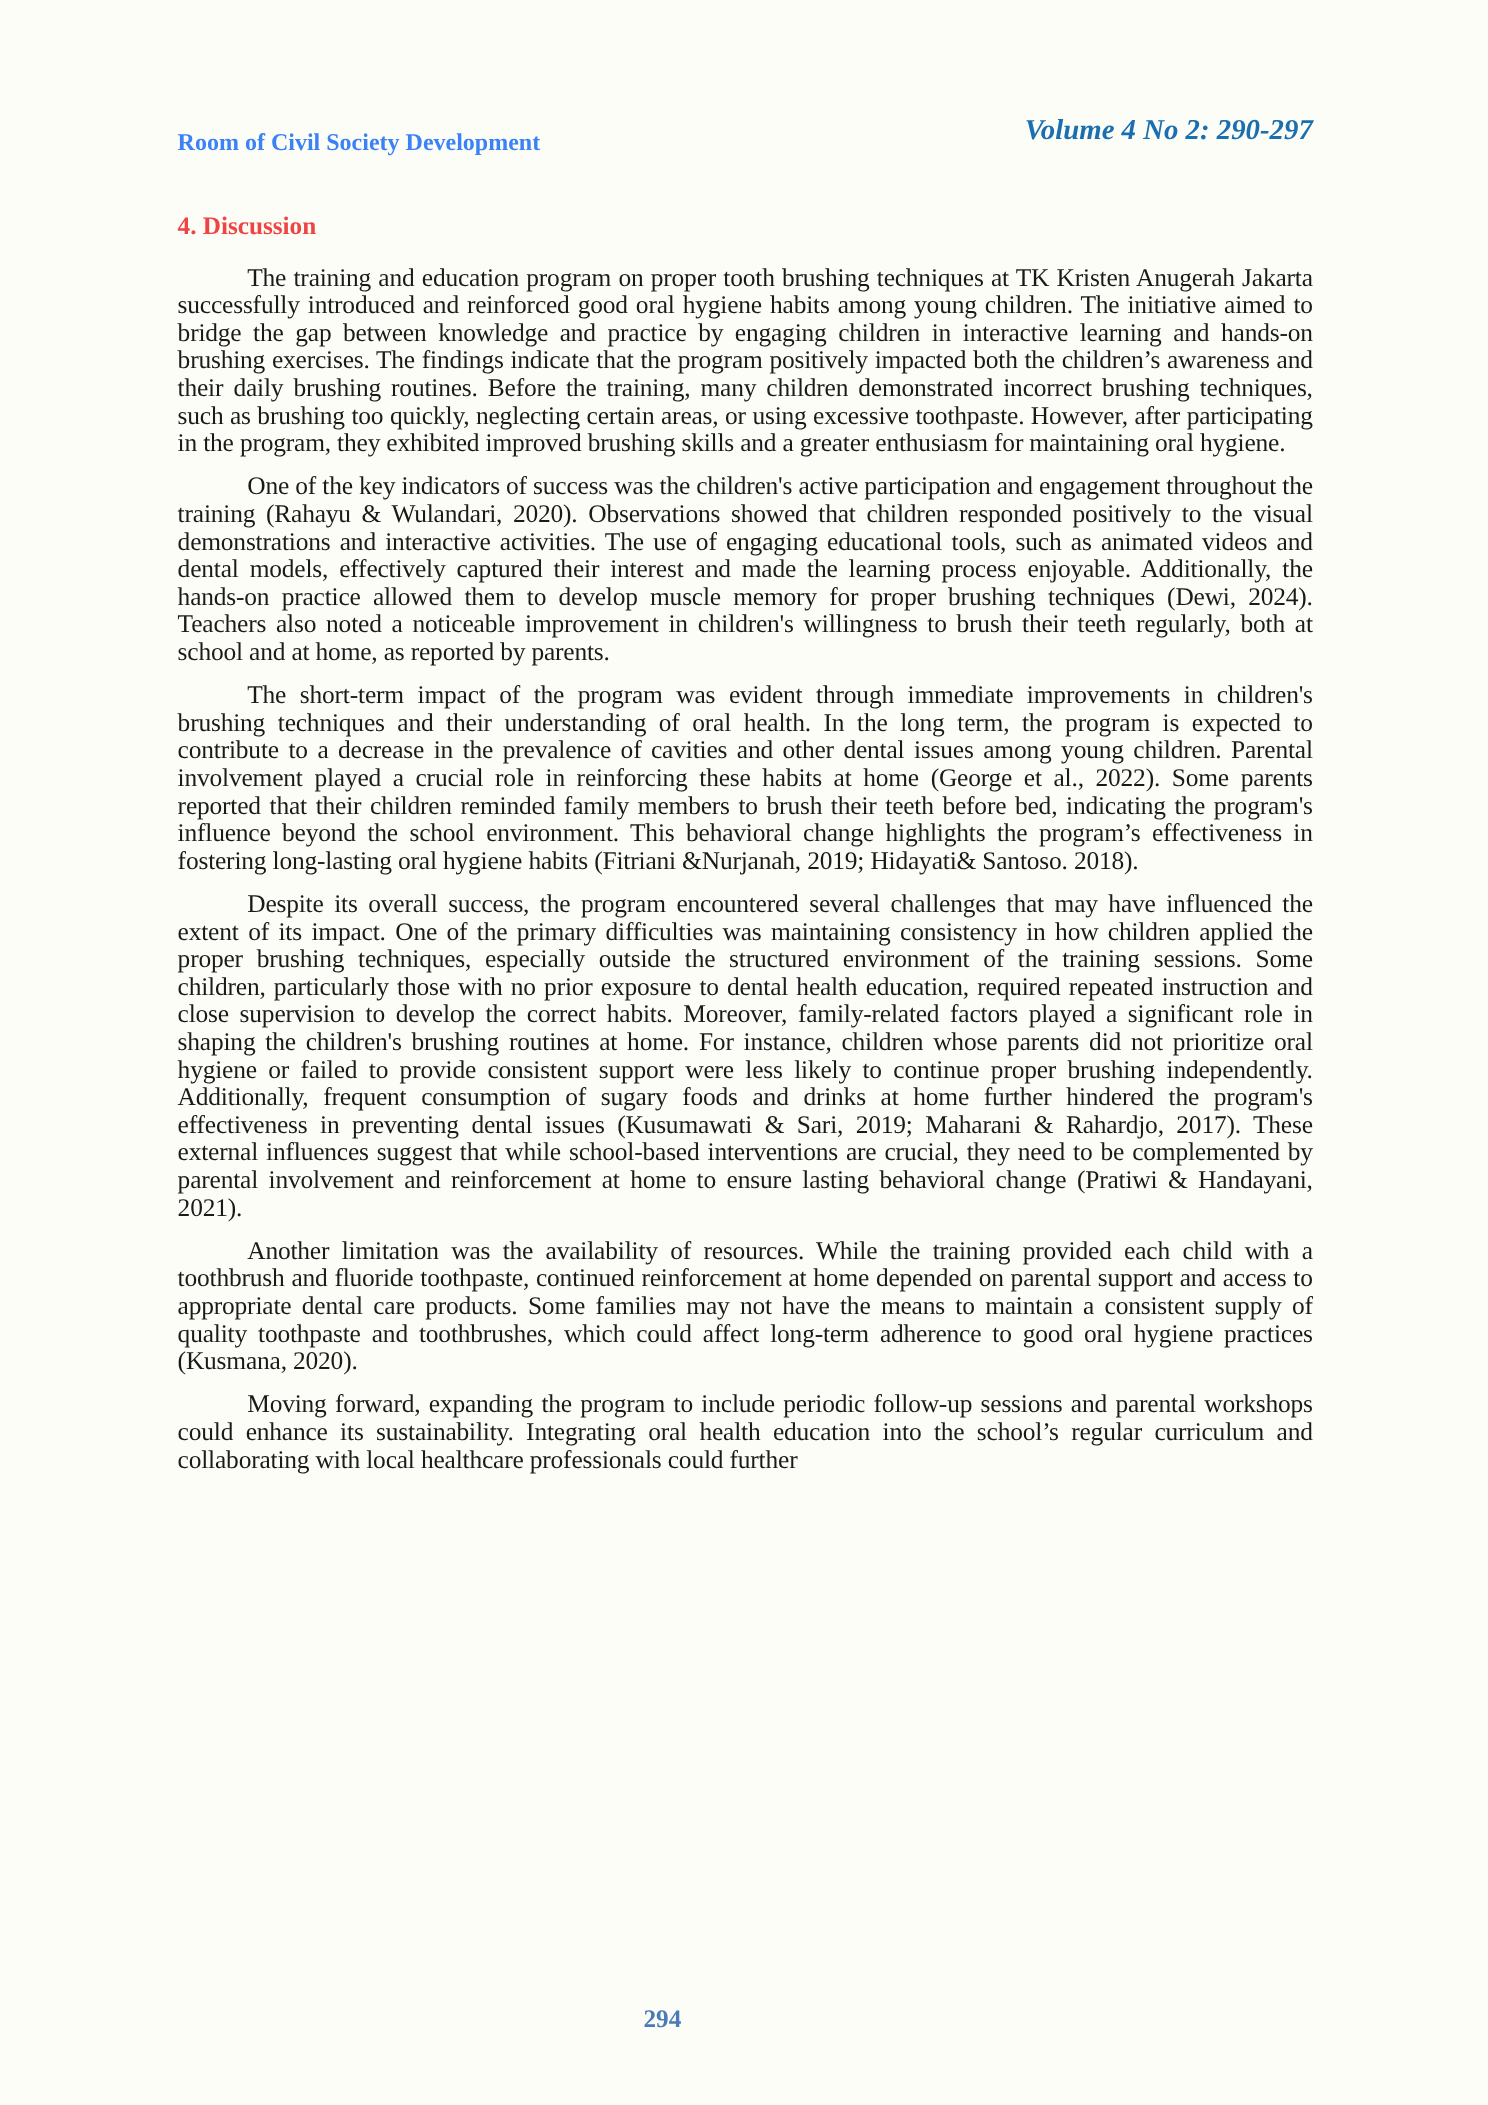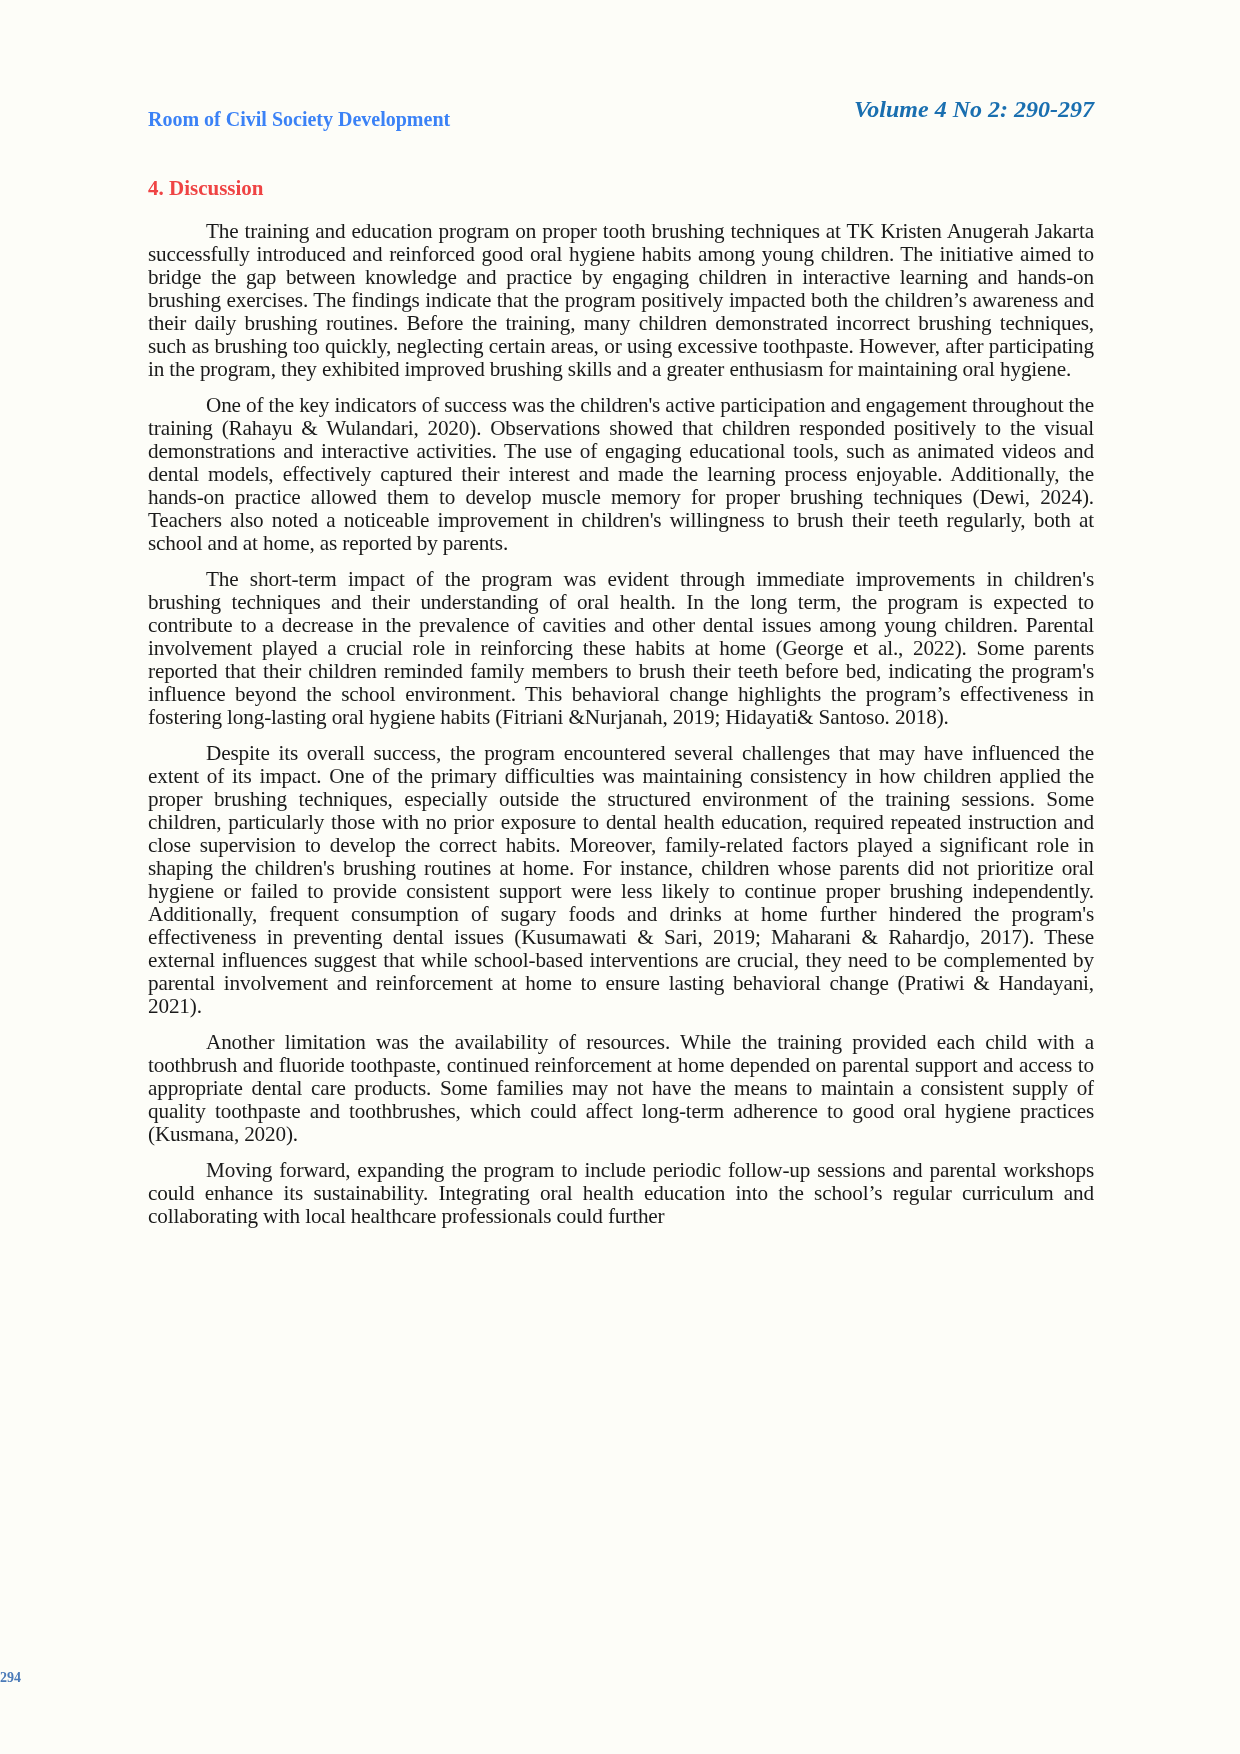--- a/index.html
+++ b/index.html
@@ -50,23 +50,23 @@
     line-height: 23px;
     text-align: justify;
     text-indent: 58px;
     letter-spacing: -0.15px;
   }
   .page-number {
     position: absolute;
     left: 0;
     width: 1104px;
     top: 1670px;
-    text-align: left;
+    text-align: center;
     font-weight: bold;
-    font-size: 14px;
+    font-size: 21px;
     color: #4a7ab8;
   }
 </style>
 </head>
 <body>
 
 <div class="header-left">Room of Civil Society Development</div>
 <div class="header-right">Volume 4 No 2: 290-297</div>
 
 <div class="section-title">4. Discussion</div>

